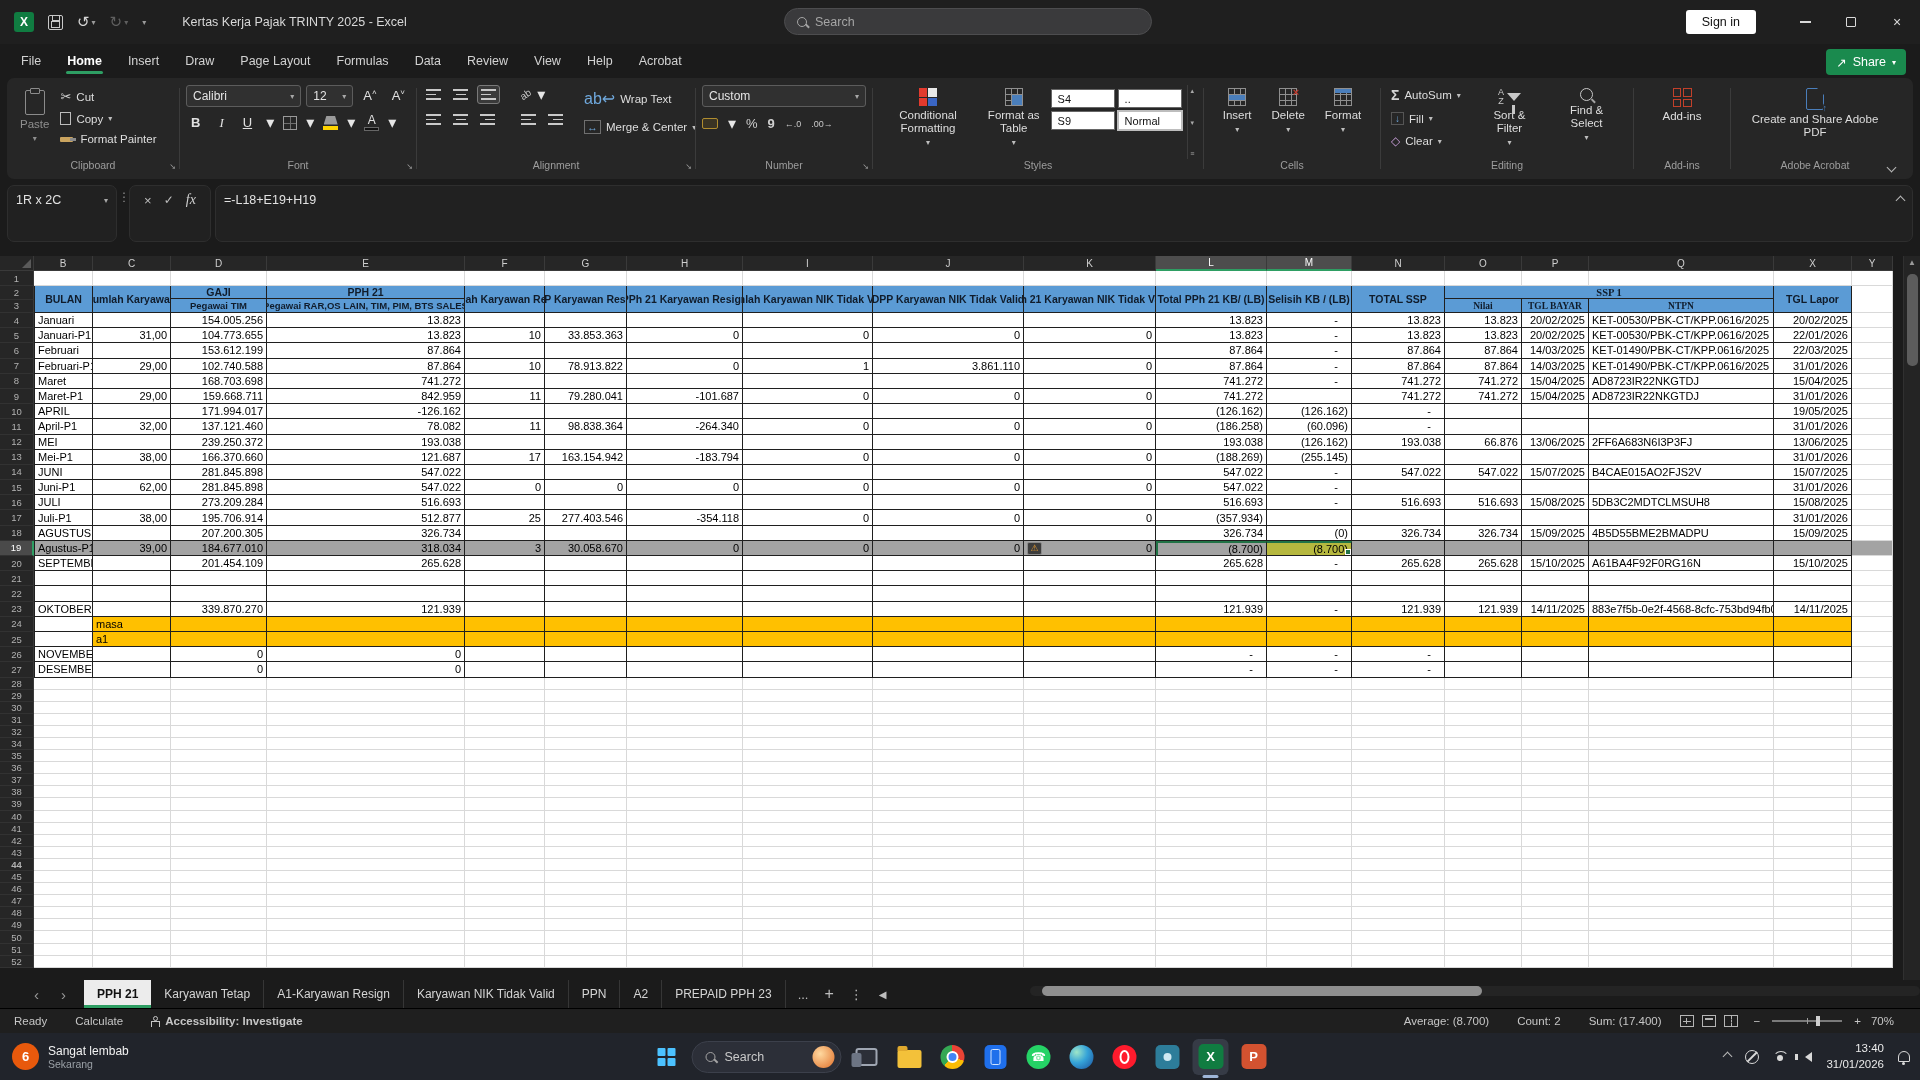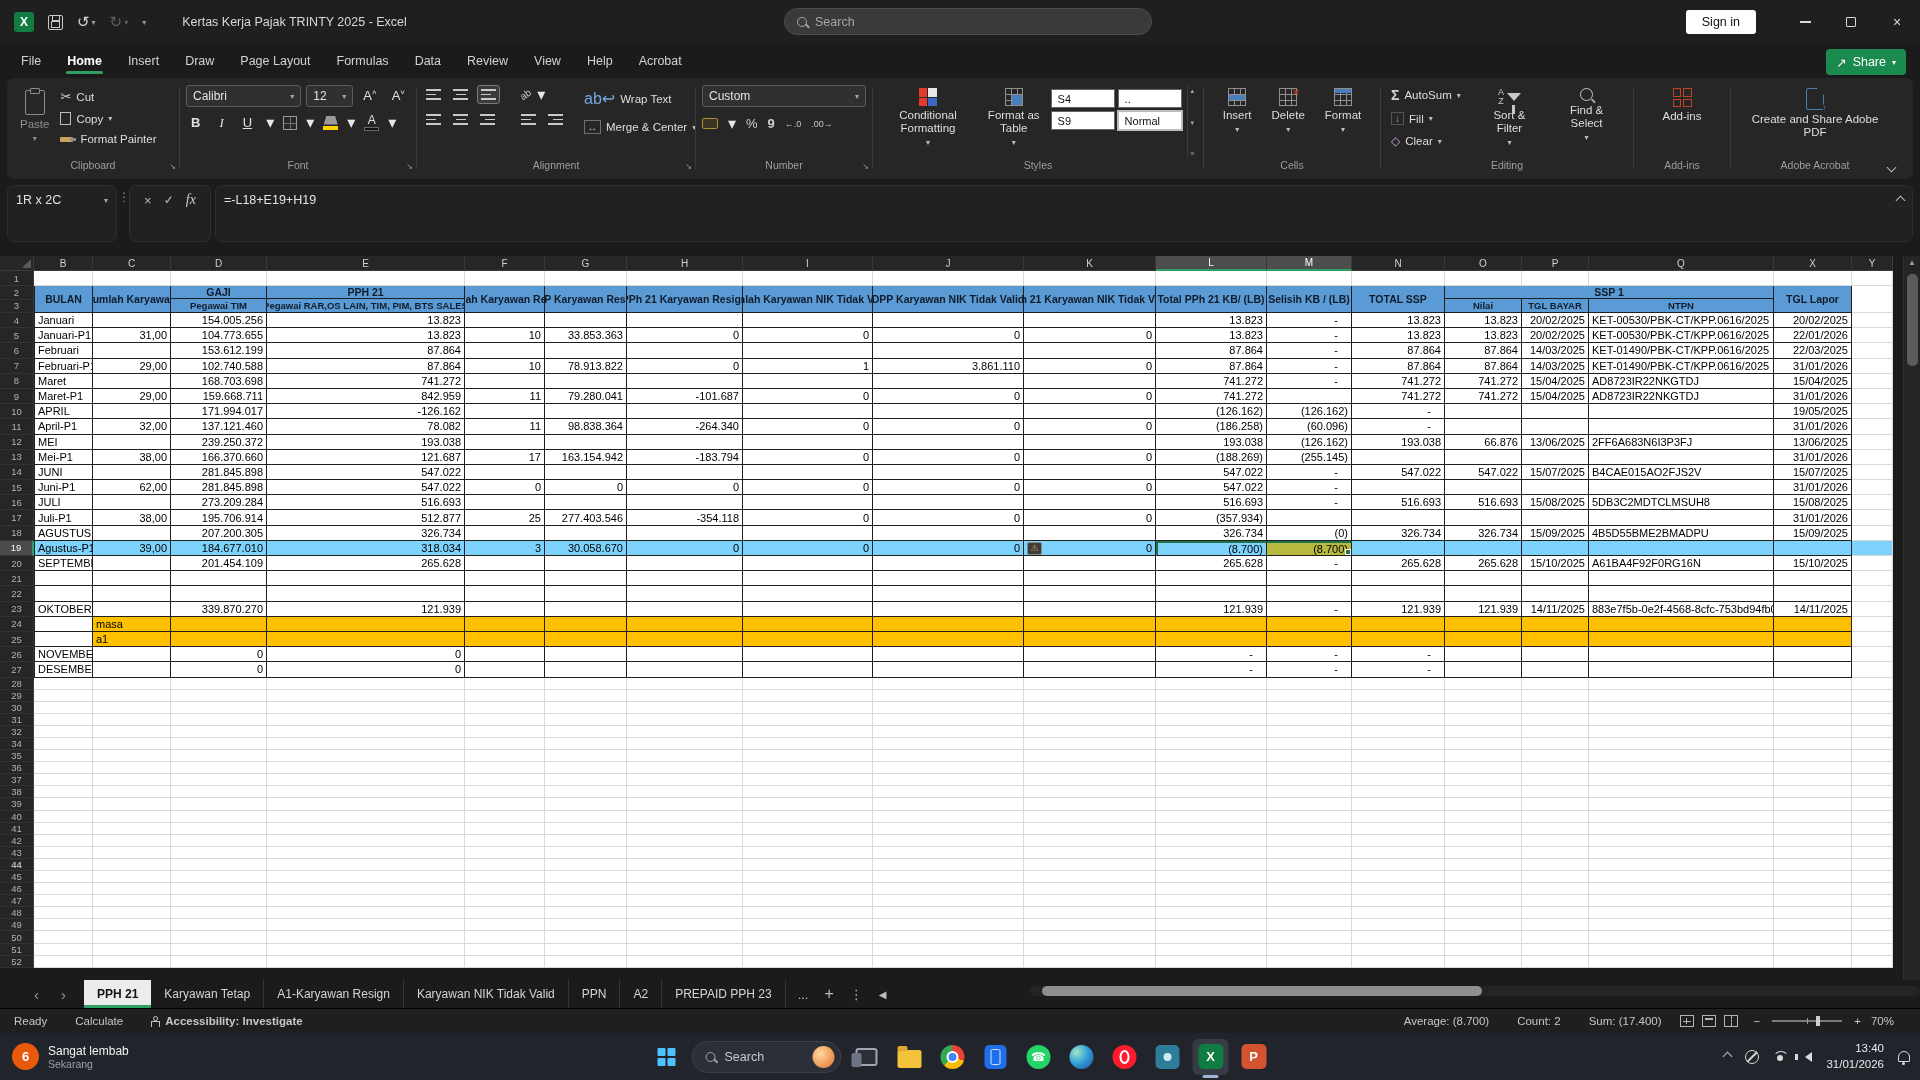--- a/index.html
+++ b/index.html
@@ -139,21 +139,21 @@
   .gutcol{display:flex;flex-direction:column;flex:none;}
   .gutcol .gut{flex:1;width:100%;}
   .cell{position:relative;height:100%;background:#fff;color:#000;font-size:11px;display:flex;align-items:center;
         overflow:hidden;white-space:nowrap;flex:none;padding:0 3px;}
   .cell.tb{border-right:1px solid #1f1f1f;border-bottom:1px solid #1f1f1f;}
   .cell.plain{border-right:1px solid #d9d9d9;border-bottom:1px solid #d9d9d9;}
   .drow .cell.tb.first,.hband .first{border-left:1px solid #1f1f1f;}
   .ar{justify-content:flex-end;}
   .al{justify-content:flex-start;}
   .dash{padding-right:13px;}
-  .fy{background:#7dd3fc;}
+  .fy{background:#a3a3a3;}
   .fo{background:#ffc000;}
   .r1{height:15px;}
   .hband{height:27px;}
   .drow{height:15.2px;}
   .frow{height:12.1px;}
   .hd{background:#5b9bd5;color:#101c2b;font-weight:600;font-size:10.5px;display:flex;align-items:center;justify-content:center;
       overflow:hidden;white-space:nowrap;border-right:1px solid #1f1f1f;border-bottom:1px solid #1f1f1f;flex:none;}
   .hone{height:27px;}
   .hsplit{display:flex;flex-direction:column;flex:none;}
   .htop{height:13px;width:100%;}
@@ -685,21 +685,21 @@
         </div>
         <div class="hd hone" style="width: 80px;">Jumlah Karyawan Resign</div>
         <div class="hd hone" style="width: 82px;">DPP Karyawan Resign</div>
         <div class="hd hone" style="width: 116px;">PPh 21 Karyawan Resign</div>
         <div class="hd hone" style="width: 130px;">Jumlah Karyawan NIK Tidak Valid</div>
         <div class="hd hone" style="width: 151px;">DPP Karyawan NIK Tidak Valid</div>
         <div class="hd hone" style="width: 132px;">PPh 21 Karyawan NIK Tidak Valid</div>
         <div class="hd hone" style="width: 111px;">Total PPh 21 KB/ (LB)</div>
         <div class="hd hone" style="width: 85px;">Selisih KB / (LB)</div>
         <div class="hd hone" style="width: 93px;">TOTAL SSP</div>
-        <div class="hsplit" style="width: 329px;">
+        <div class="hsplit" style="width: 329px; font-family: Liberation Serif, serif;">
           <div class="hd htop">SSP 1</div>
           <div class="hrow">
             <div class="hd hcell" style="width: 77px;">Nilai</div>
             <div class="hd hcell" style="width: 67px;">TGL BAYAR</div>
             <div class="hd hcell" style="width: 185px;">NTPN</div>
           </div>
         </div>
         <div class="hd hone" style="width: 78px;">TGL Lapor</div>
         <div class="cell plain" style="width: 41px;"></div>
       </div>

